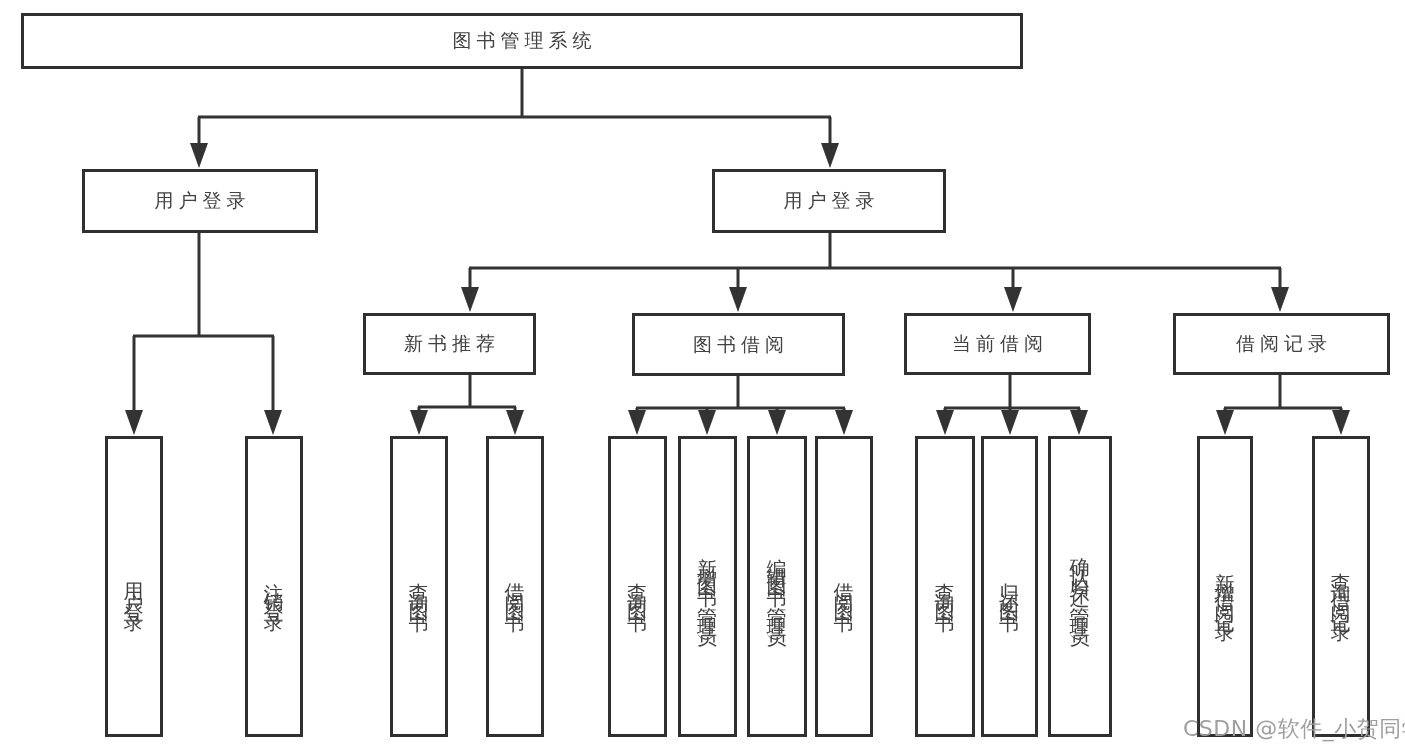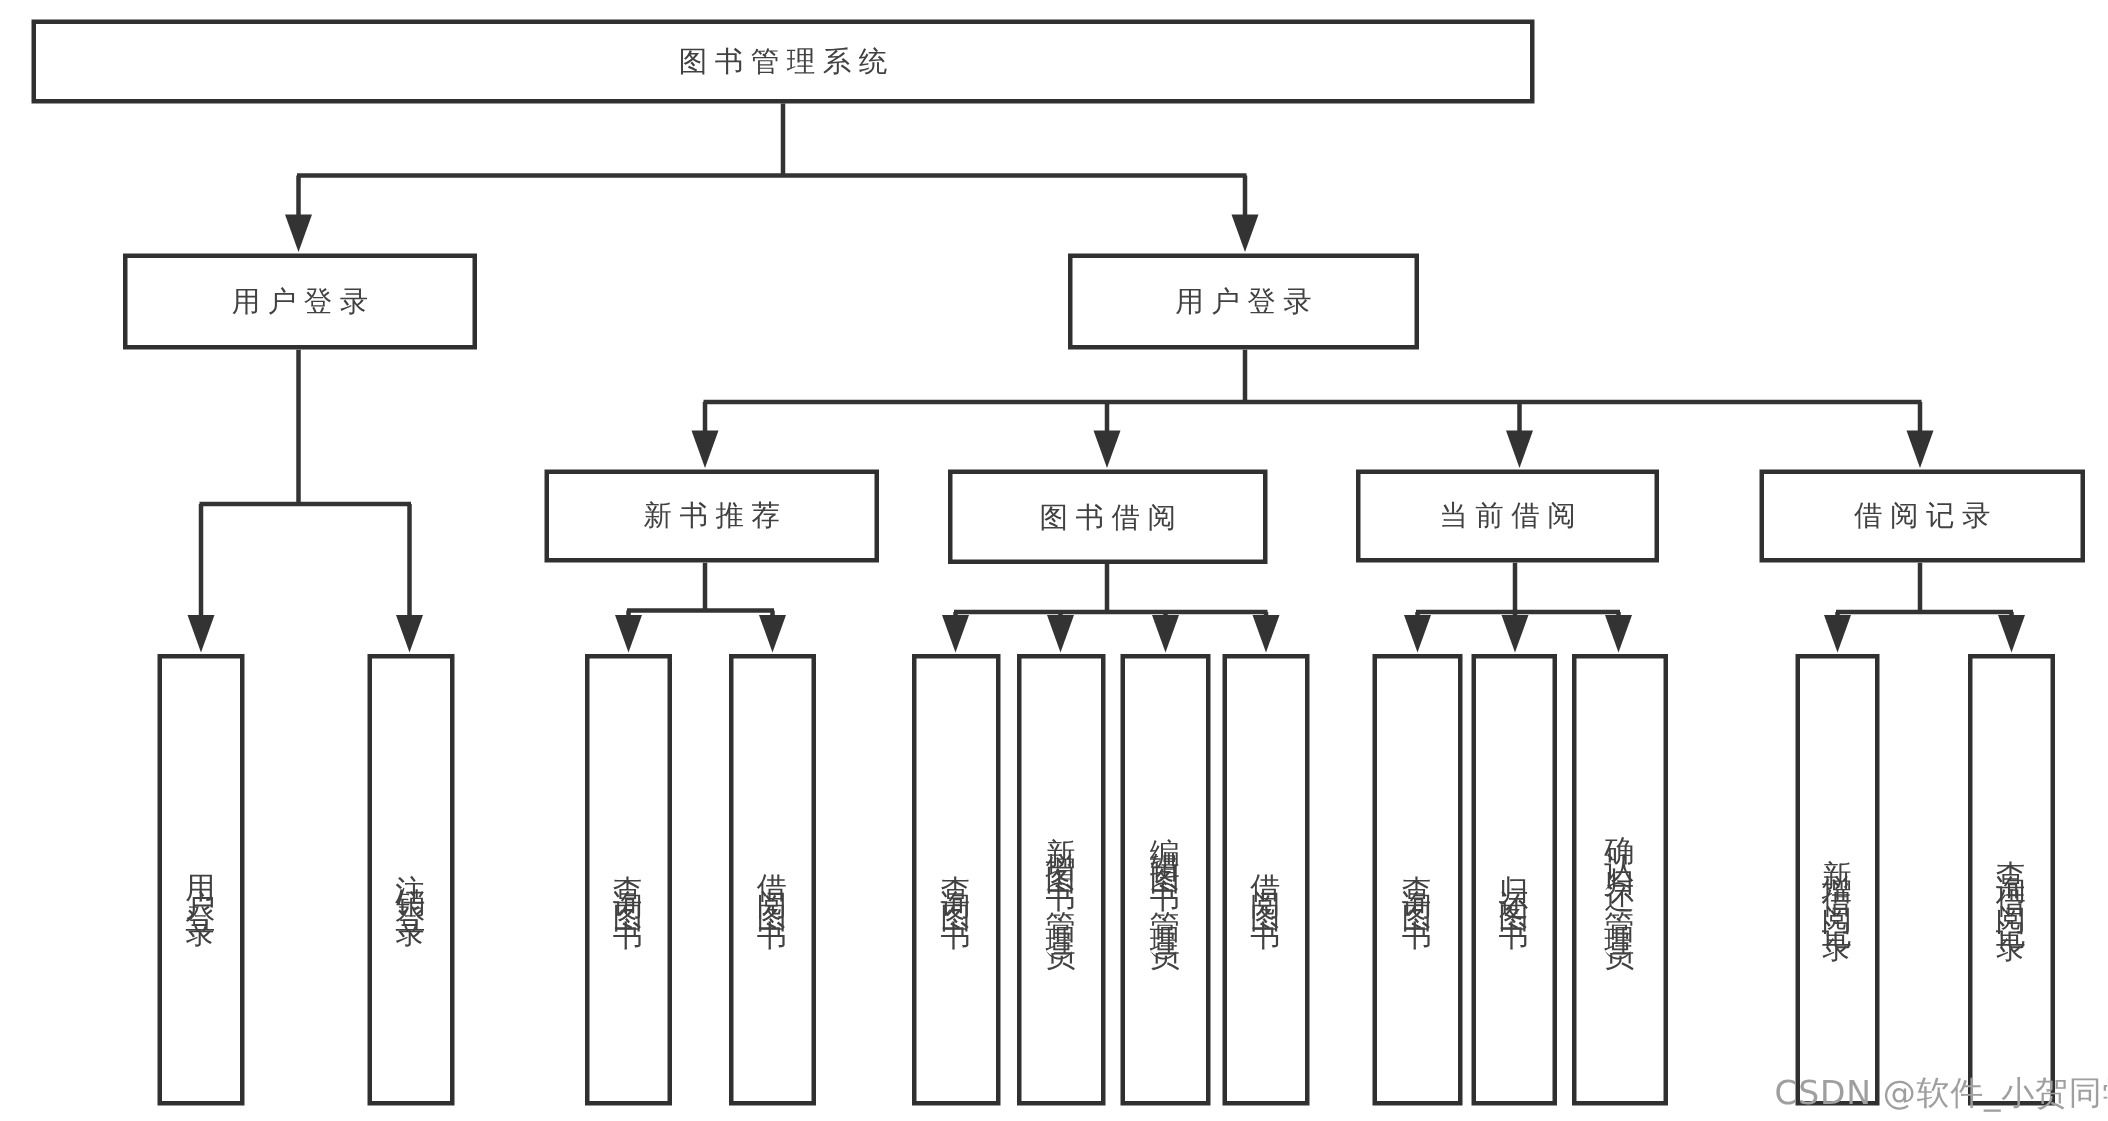--- a/index.html
+++ b/index.html
@@ -117,23 +117,23 @@
     <line x1="1341" y1="408" x2="1341" y2="416"></line>
     <polygon points="1225,435 1216,410 1234,410"></polygon>
     <polygon points="1341,435 1332,410 1350,410"></polygon>
   </svg>
 
   <div class="box h" style="left:21px; top:13px; width:1002px; height:56px;">图书管理系统</div>
 
   <div class="box h" style="left:82px; top:169px; width:236px; height:64px;">用户登录</div>
   <div class="box h" style="left:712px; top:169px; width:234px; height:64px;">用户登录</div>
 
-  <div class="box h" style="left:363px; top:313px; width:223px; height:62px;">新书推荐</div>
+  <div class="box h" style="left:363px; top:313px; width:173px; height:62px;">新书推荐</div>
   <div class="box h" style="left:632px; top:313px; width:213px; height:63px;">图书借阅</div>
-  <div class="box h" style="left:904px; top:313px; width:202px; height:62px;">当前借阅</div>
+  <div class="box h" style="left:904px; top:313px; width:187px; height:62px;">当前借阅</div>
   <div class="box h" style="left:1173px; top:313px; width:217px; height:62px;text-align:right;">借阅记录</div>
 
   <div class="box v" style="left:105px; top:436px; width:58px; height:301px;">用户登录</div>
   <div class="box v" style="left:245px; top:436px; width:58px; height:301px;">注销登录</div>
 
   <div class="box v" style="left:390px; top:436px; width:58px; height:301px;">查询图书</div>
   <div class="box v" style="left:486px; top:436px; width:58px; height:301px;">借阅图书</div>
 
   <div class="box v" style="left:608px; top:436px; width:59px; height:301px;">查询图书</div>
   <div class="box v" style="left:678px; top:436px; width:59px; height:301px;">新增图书（管理员）</div>

